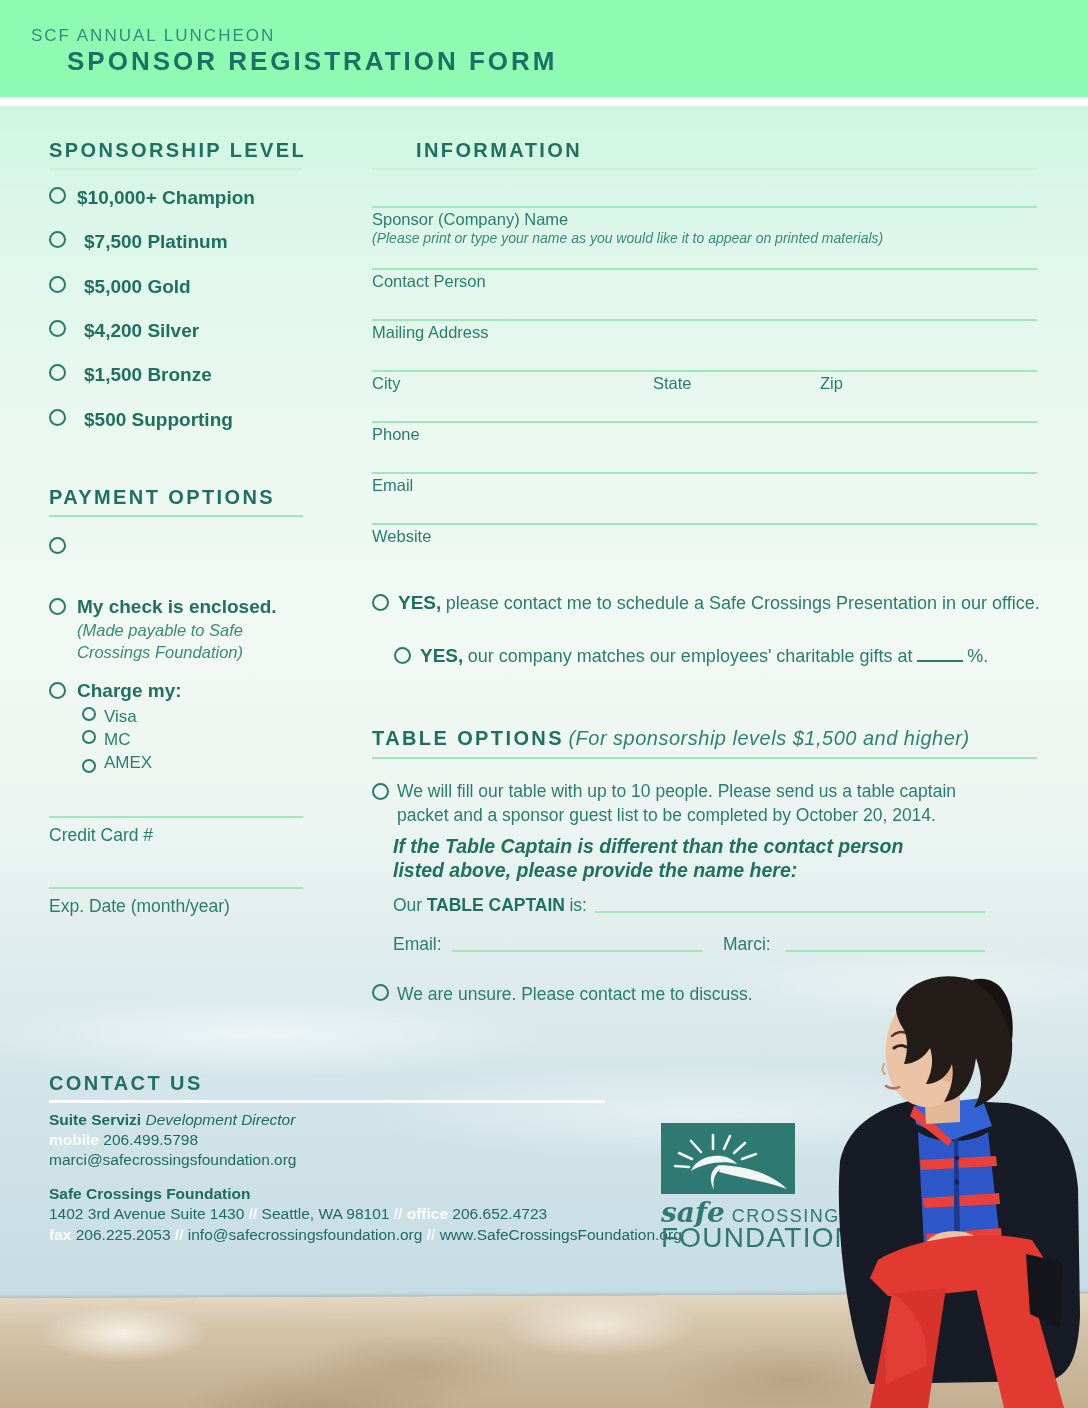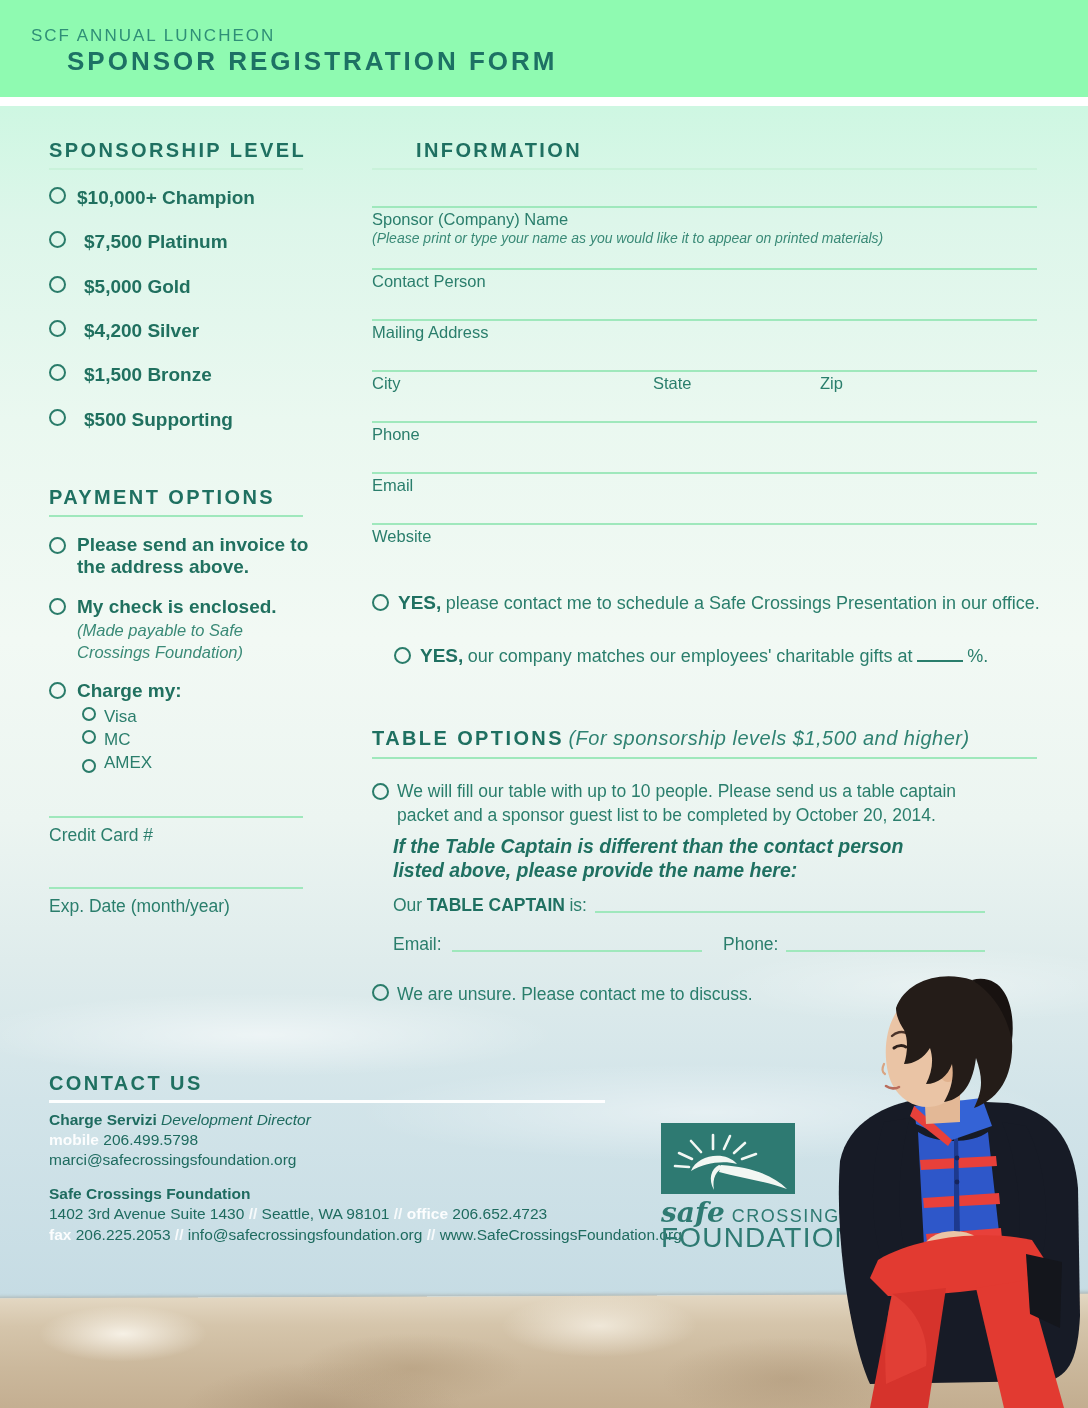--- a/index.html
+++ b/index.html
@@ -97,21 +97,20 @@
       <span class="opt-label" style="padding-left:7px">$500 Supporting</span>
     </div>
   </section>
 
   <section>
     <div class="abs sec-h" style="left:49px; top:486px;">PAYMENT OPTIONS</div>
     <div class="rule" style="left:49px; top:515px; width:254px;"></div>
 
     <div class="optrow" style="left:49px; top:534px; width:270px;">
       <span class="radio" style="margin-top:3px"></span>
-      <span class="opt-label bold" style="font-size:19px; line-height:22px;">Please send an invoice to the address above.</span>
     </div>
 
     <div class="optrow" style="left:49px; top:596px;">
       <span class="radio" style="margin-top:2px"></span>
       <span class="opt-label bold">My check is enclosed.</span>
     </div>
     <div class="abs italic-note" style="left:77px; top:619px; width:210px;">(Made payable to Safe Crossings Foundation)</div>
 
     <div class="optrow" style="left:49px; top:680px;">
       <span class="radio" style="margin-top:2px"></span>
@@ -200,35 +199,35 @@
 
     <div class="abs" style="left:393px; top:895px; white-space:nowrap;">
       <span class="yes-text" style="font-size:17.5px">Our</span>
       <span class="yes-bold" style="font-size:17.5px">TABLE CAPTAIN</span>
       <span class="yes-text" style="font-size:17.5px">is:</span>
     </div>
     <div class="rule" style="left:595px; top:911px; width:390px;"></div>
 
     <div class="abs yes-text" style="left:393px; top:934px; font-size:17.5px;">Email:</div>
     <div class="rule" style="left:452px; top:950px; width:250px;"></div>
-    <div class="abs yes-text" style="left:723px; top:934px; font-size:17.5px;">Phone:</div>
+    <div class="abs yes-text" style="left:723px; top:934px; font-size:17.5px;">Marci:</div>
     <div class="rule" style="left:786px; top:950px; width:199px;"></div>
 
     <div class="optrow" style="left:372px; top:984px; gap:8px;">
       <span class="radio"></span>
       <span class="yes-text" style="font-size:17.5px">We are unsure. Please contact me to discuss.</span>
     </div>
   </section>
 
   <section>
     <div class="abs sec-h" style="left:49px; top:1072px;">CONTACT US</div>
     <div class="rule white" style="left:49px; top:1100px; width:556px;"></div>
 
     <div class="contact-line" style="left:49px; top:1111px;">
-      <span style="font-weight:bold">Charge Servizi</span>
+      <span style="font-weight:bold">Suite Servizi</span>
       <span style="font-style:italic">Development Director</span>
     </div>
     <div class="contact-line" style="left:49px; top:1131px;">
       <span class="wseg">mobile</span>
       <span>206.499.5798</span>
     </div>
     <div class="contact-line" style="left:49px; top:1151px;">
       <span>marci@safecrossingsfoundation.org</span>
     </div>
 

